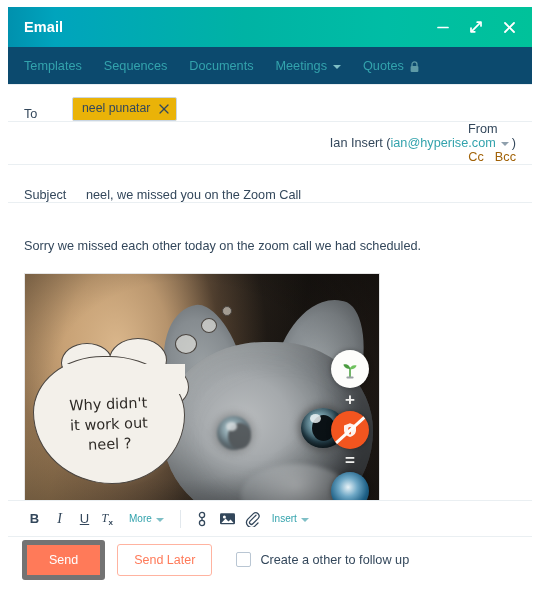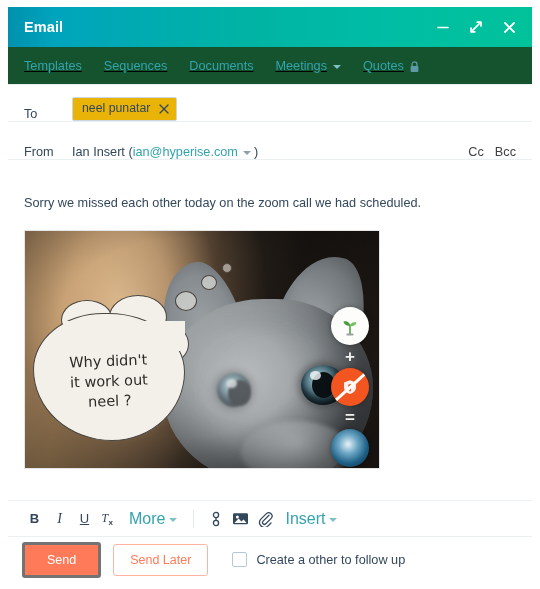--- a/index.html
+++ b/index.html
@@ -56,22 +56,21 @@
   }
   .win-btn svg { display: block; }
 
   
   .tabbar {
     flex: 0 0 37px;
     display: flex;
     align-items: center;
     padding: 0 16px;
     gap: 0;
-    background: #14532d;
-    text-decoration: underline;
+    background: #0c4a6e;
   }
   .tab {
     font-size: 12.7px;
     color: #33a3ad;
     padding: 0 11px;
     cursor: pointer;
     display: flex;
     align-items: center;
     gap: 4px;
     white-space: nowrap;
@@ -121,21 +120,21 @@
     cursor: default;
     line-height: 1.3;
   }
   .chip-x {
     cursor: pointer;
     display: inline-flex;
     align-items: center;
     color: #33475b;
   }
 
-  .from-row { min-height: 38px; }
+  .from-row { min-height: 38px; flex-direction: column; }
   .from-text {
     font-size: 12.7px;
     color: #33475b;
     display: flex;
     align-items: center;
     gap: 0;
   }
   .from-email { color: #33a3ad; cursor: pointer; }
   .from-caret {
     width: 0; height: 0;
@@ -144,21 +143,21 @@
     border-top: 4px solid #8fa0ad;
     margin: 0 3px 0 5px;
     position: relative; top: 1px;
     display: inline-block;
   }
   .ccbcc {
     margin-left: auto;
     display: flex;
     gap: 11px;
     font-size: 12.7px;
-    color: #404040;
+    color: #a16207;
   }
   .ccbcc span { cursor: pointer; }
 
   .subject-row { min-height: 38px; }
   .subject-text {
     font-size: 12.7px;
     color: #33475b;
     margin-left: 4px;
   }
 
@@ -362,21 +361,21 @@
     width: 25px; height: 25px;
     display: flex; align-items: center; justify-content: center;
     color: #33475b;
     cursor: pointer;
     font-size: 13px;
   }
   .tb-btn.bold { font-weight: bold; }
   .tb-btn.italic { font-style: italic; font-family: "Liberation Serif", serif; font-size: 14px; }
   .tb-btn.under { text-decoration: underline; }
   .tb-more, .tb-insert {
-    font-size: 16px;
+    font-size: 10px;
     color: #33a3ad;
     display: flex;
     align-items: center;
     gap: 2px;
     padding: 0 7px;
     cursor: pointer;
     white-space: nowrap;
   }
   .tb-sep {
     width: 1px; height: 18px;
@@ -401,21 +400,21 @@
     border-top: 1px solid #eaeff2;
     display: flex;
     align-items: center;
     padding: 0 14px;
     gap: 12px;
     background: #fff;
   }
   .btn-send {
     background: #ff7a59;
     color: #ffffff;
-    border: 3px solid #737373;
+    border: 5px solid #737373;
     border-radius: 3px;
     font-size: 12.5px;
     padding: 8px 22px;
     cursor: pointer;
     font-family: "Liberation Sans", sans-serif;
   }
   .btn-later {
     background: #ffffff;
     color: #ff7a59;
     border: 1px solid #ffb3a0;
@@ -518,20 +517,24 @@
       <span class="from-email">ian@hyperise.com</span>
       <i class="from-caret"></i>
       <span>)</span>
     </div>
     <div class="ccbcc">
       <span>Cc</span>
       <span>Bcc</span>
     </div>
   </div>
 
+  <div class="field-row subject-row">
+    <div class="field-label subject">Subject</div>
+    <div class="subject-text">neel, we missed you on the Zoom Call</div>
+  </div>
 
   <div class="body-area">
     <div class="body-text">Sorry we missed each other today on the zoom call we had scheduled.</div>
 
     <div class="email-image">
       <div class="photo-bg"></div>
 
       <div class="kitten">
         <div class="k-ear left"></div>
         <div class="k-ear right"></div>

